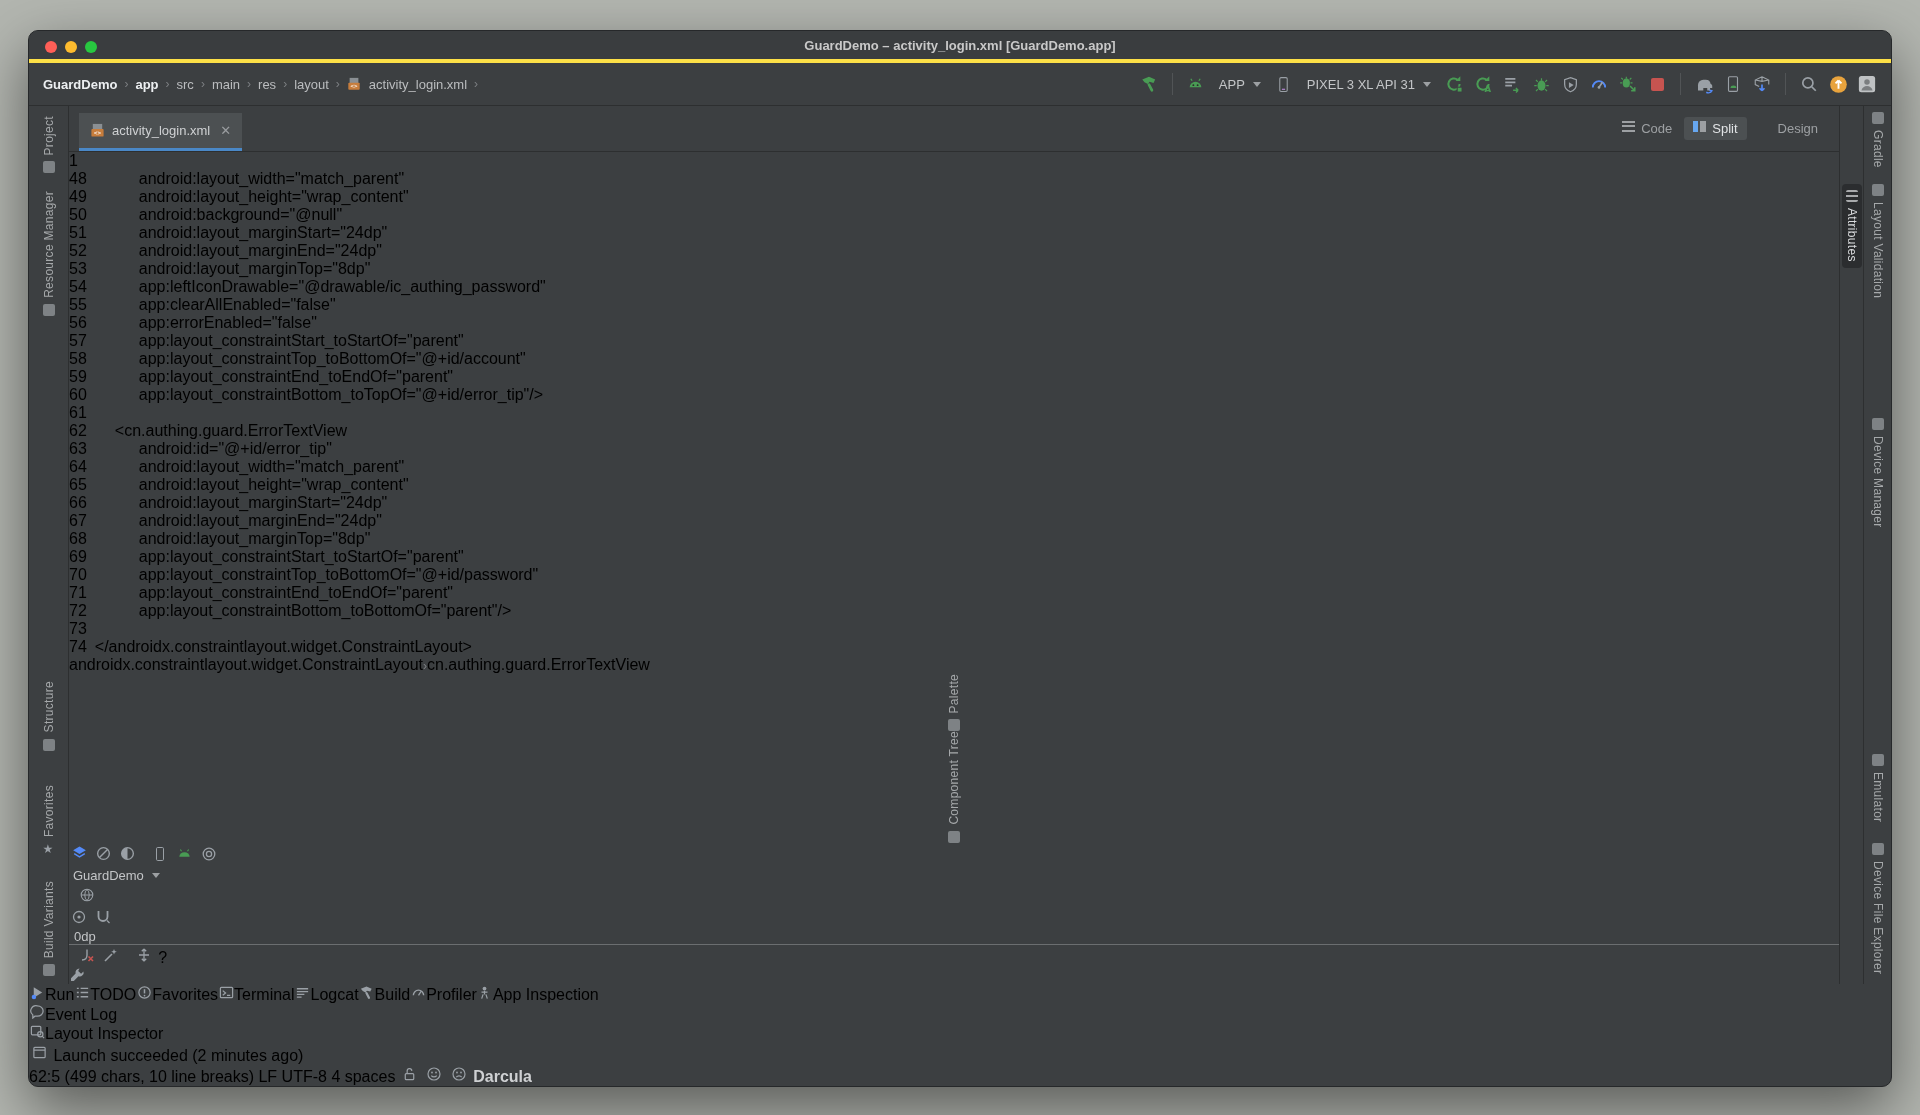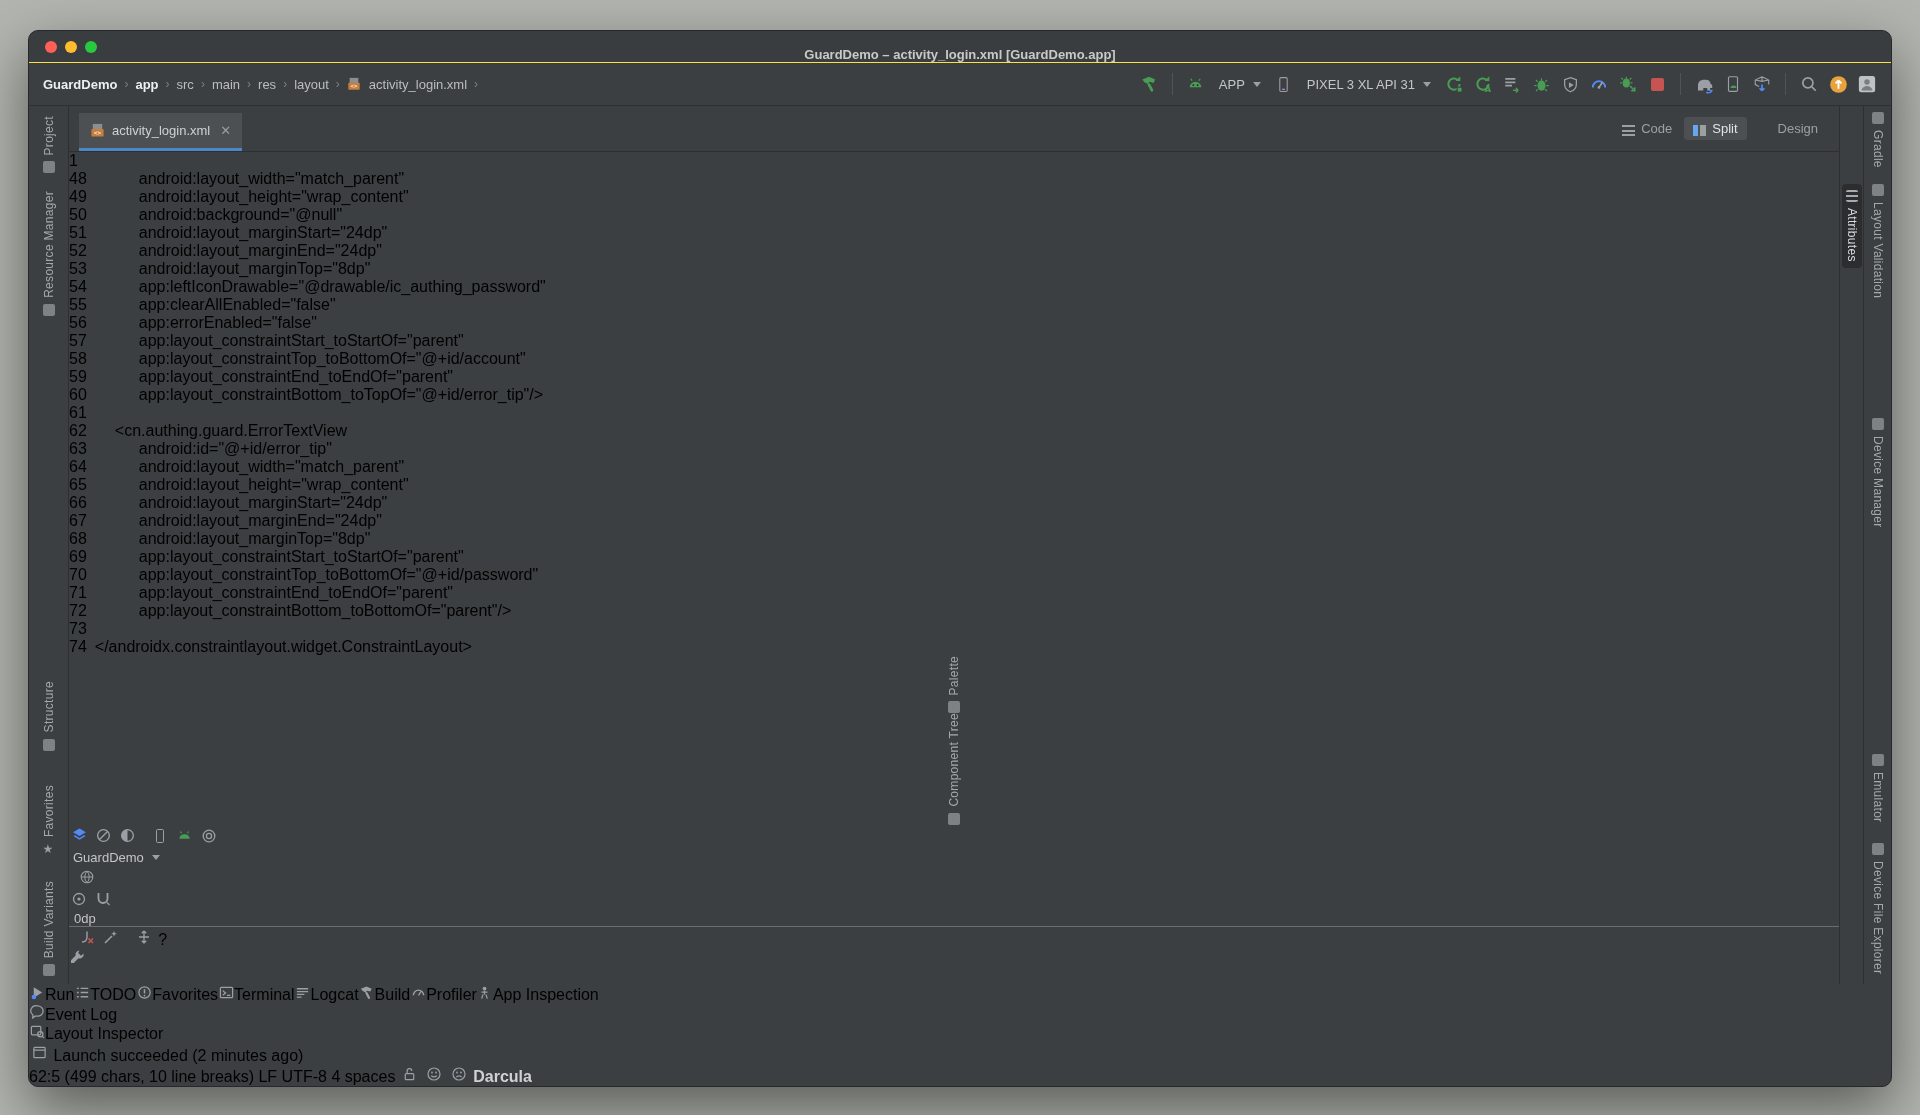--- a/index.html
+++ b/index.html
@@ -2,21 +2,21 @@
 <html><head>
 <meta charset="utf-8">
 <style>
   *{margin:0;padding:0;box-sizing:border-box}
   html,body{width:1920px;height:1115px;overflow:hidden}
   body{background:#b3b6b0;font-family:"Liberation Sans",sans-serif;position:relative}
   .window{position:absolute;left:28px;top:30px;width:1864px;height:1057px;background:#3C3F41;
     border-radius:10px;overflow:hidden;display:flex;flex-direction:column;
     border:1px solid #26282a;box-shadow:0 22px 60px rgba(0,0,0,.5)}
   
-  .titlebar{height:32px;background:#3A3D3F;border-bottom:1px solid #fde047;display:flex;align-items:flex-end;position:relative;flex:none}
+  .titlebar{height:32px;background:#3A3D3F;border-bottom:4px solid #fde047;display:flex;align-items:center;position:relative;flex:none}
   .lights{position:absolute;left:16px;top:10px;display:flex;gap:8px}
   .light{width:12px;height:12px;border-radius:50%}
   .l-red{background:#FF5F57}.l-yel{background:#FEBC2E}.l-grn{background:#28C840}
   .wtitle{flex:1;text-align:center;color:#c9c9c9;font-size:13px;font-weight:700}
   
   .toolbar{height:43px;border-bottom:1px solid #2d2f30;display:flex;align-items:center;padding:0 14px;flex:none}
   .crumbs{display:flex;align-items:center;gap:7px;color:#bbbdbf;font-size:13px;white-space:nowrap}
   .crumb{cursor:default}.crumb.bold{color:#eceff1;font-weight:700}
   .csep{color:#7c7f82;font-size:12px}
   .tb-right{margin-left:auto;display:flex;align-items:center;gap:9px}
@@ -38,21 +38,21 @@
   .sicon{width:12px;height:12px;border-radius:2px;background:#8f9round}
   .sicon{background:#8f9396;opacity:.8}
   .sicon.star{background:none;opacity:1;color:#9aa0a6;font-size:12px;line-height:12px}
   .sicon.sliders{background:linear-gradient(#c7c9cb 2px,transparent 2px,transparent 5px,#c7c9cb 5px,#c7c9cb 7px,transparent 7px,transparent 10px,#c7c9cb 10px,#c7c9cb 12px,transparent 0)}
   
   .center{flex:1;display:flex;flex-direction:column;min-width:0}
   .tabrow{height:46px;background:#3C3F41;border-bottom:1px solid #2d2f30;display:flex;align-items:stretch;padding-left:10px;flex:none}
   .ftab{margin-top:7px;display:flex;align-items:center;gap:7px;padding:0 11px;background:#4C5052;color:#cfd1d3;font-size:13px;border-bottom:3px solid #4A88C7}
   .tclose{color:#9a9da0;font-size:13px;margin-left:3px}
   .viewmodes{margin-left:auto;display:flex;align-items:center;gap:3px;padding-right:12px;color:#9da0a3;font-size:13px}
-  .vmode{display:flex;align-items:flex-end;gap:6px;padding:4px 9px;border-radius:3px;cursor:default}
+  .vmode{display:flex;align-items:flex-start;gap:6px;padding:4px 9px;border-radius:3px;cursor:default}
   .vmode.sel{background:#4C5052;color:#e1e3e5}
   .vmicon{width:13px;height:11px;flex:none}
   .vm-code{background:linear-gradient(#9da0a3 2px,transparent 2px,transparent 4.5px,#9da0a3 4.5px,#9da0a3 6.5px,transparent 6.5px,transparent 9px,#9da0a3 9px,#9da0a3 11px,transparent 0)}
   .vm-split{background:linear-gradient(90deg,#67a7f0 5px,transparent 5px,transparent 7px,#9da0a3 7px);border:1px solid #70747"}
   .vm-split{background:linear-gradient(90deg,#6FA8DC 5px,#3C3F41 5px,#3C3F41 7px,#9da0a3 7px)}
   .vm-design{background:#9da0a3;border-radius:1px}
   .work{flex:1;display:flex;min-height:0}
   /* ---------- code editor ---------- */
   .code-col{width:905px;display:flex;flex-direction:column;background:#2B2B2B;flex:none;min-height:0}
   .editor{flex:1;position:relative;overflow:hidden;padding-top:40px;font-family:"DejaVu Sans Mono","Liberation Mono",monospace;font-size:15px}
@@ -335,20 +335,21 @@
         <div class="code-col">
           <div class="editor" id="editorLines">
             <div class="insp">
               <span class="warnt" style="transform:scale(.85)"></span>
               <span>1</span>
               <span class="chev up"></span>
               <span class="chev dn"></span>
             </div>
             <span class="stripemark"></span>
           <div class="line"><span class="lnum">48</span><span class="lmark"></span><span class="ltxt" style="padding-left: 52px;"><span class="t-a">android:layout_width</span><span class="t-eq">=</span><span class="t-v">"match_parent"</span></span></div><div class="line"><span class="lnum">49</span><span class="lmark"></span><span class="ltxt" style="padding-left: 52px;"><span class="t-a">android:layout_height</span><span class="t-eq">=</span><span class="t-v">"wrap_content"</span></span></div><div class="line"><span class="lnum">50</span><span class="lmark"></span><span class="ltxt" style="padding-left: 52px;"><span class="t-a">android:background</span><span class="t-eq">=</span><span class="t-v">"@null"</span></span></div><div class="line"><span class="lnum">51</span><span class="lmark"></span><span class="ltxt" style="padding-left: 52px;"><span class="t-a">android:layout_marginStart</span><span class="t-eq">=</span><span class="t-v">"24dp"</span></span></div><div class="line"><span class="lnum">52</span><span class="lmark"></span><span class="ltxt" style="padding-left: 52px;"><span class="t-a">android:layout_marginEnd</span><span class="t-eq">=</span><span class="t-v">"24dp"</span></span></div><div class="line"><span class="lnum">53</span><span class="lmark"></span><span class="ltxt" style="padding-left: 52px;"><span class="t-a">android:layout_marginTop</span><span class="t-eq">=</span><span class="t-v">"8dp"</span></span></div><div class="line"><span class="lnum">54</span><span class="lmark"><span class="lockic"></span></span><span class="ltxt" style="padding-left: 52px;"><span class="t-a">app:leftIconDrawable</span><span class="t-eq">=</span><span class="t-v">"@drawable/ic_authing_password"</span></span></div><div class="line"><span class="lnum">55</span><span class="lmark"></span><span class="ltxt" style="padding-left: 52px;"><span class="t-a">app:clearAllEnabled</span><span class="t-eq">=</span><span class="t-v">"false"</span></span></div><div class="line"><span class="lnum">56</span><span class="lmark"></span><span class="ltxt" style="padding-left: 52px;"><span class="t-a">app:errorEnabled</span><span class="t-eq">=</span><span class="t-v">"false"</span></span></div><div class="line"><span class="lnum">57</span><span class="lmark"></span><span class="ltxt" style="padding-left: 52px;"><span class="t-a">app:layout_constraintStart_toStartOf</span><span class="t-eq">=</span><span class="t-v">"parent"</span></span></div><div class="line"><span class="lnum">58</span><span class="lmark"></span><span class="ltxt" style="padding-left: 52px;"><span class="t-a">app:layout_constraintTop_toBottomOf</span><span class="t-eq">=</span><span class="t-v">"@+id/account"</span></span></div><div class="line"><span class="lnum">59</span><span class="lmark"></span><span class="ltxt" style="padding-left: 52px;"><span class="t-a">app:layout_constraintEnd_toEndOf</span><span class="t-eq">=</span><span class="t-v">"parent"</span></span></div><div class="line"><span class="lnum">60</span><span class="lmark"><span class="foldic"></span></span><span class="ltxt" style="padding-left: 52px;"><span class="t-a">app:layout_constraintBottom_toTopOf</span><span class="t-eq">=</span><span class="t-v">"@+id/error_tip"</span><span class="t-tag">/&gt;</span></span></div><div class="line"><span class="lnum">61</span><span class="lmark"></span><span class="ltxt" style="padding-left: 8px;"></span></div><div class="line selfull"><span class="lnum">62</span><span class="lmark"><span class="foldic"></span><span class="bulbic"></span></span><span class="ltxt" style="padding-left: 28px;"><span class="t-tag">&lt;cn.authing.guard.ErrorTextView</span></span></div><div class="line selfull"><span class="lnum">63</span><span class="lmark"></span><span class="ltxt" style="padding-left: 52px;"><span class="t-a">android:id</span><span class="t-eq">=</span><span class="t-v">"@+id/error_tip"</span></span></div><div class="line selfull"><span class="lnum">64</span><span class="lmark"></span><span class="ltxt" style="padding-left: 52px;"><span class="t-a">android:layout_width</span><span class="t-eq">=</span><span class="t-v">"match_parent"</span></span></div><div class="line selfull"><span class="lnum">65</span><span class="lmark"></span><span class="ltxt" style="padding-left: 52px;"><span class="t-a">android:layout_height</span><span class="t-eq">=</span><span class="t-v">"wrap_content"</span></span></div><div class="line selfull"><span class="lnum">66</span><span class="lmark"></span><span class="ltxt" style="padding-left: 52px;"><span class="t-a">android:layout_marginStart</span><span class="t-eq">=</span><span class="t-v">"24dp"</span></span></div><div class="line selfull"><span class="lnum">67</span><span class="lmark"></span><span class="ltxt" style="padding-left: 52px;"><span class="t-a">android:layout_marginEnd</span><span class="t-eq">=</span><span class="t-v">"24dp"</span></span></div><div class="line selfull"><span class="lnum">68</span><span class="lmark"></span><span class="ltxt" style="padding-left: 52px;"><span class="t-a">android:layout_marginTop</span><span class="t-eq">=</span><span class="t-v">"8dp"</span></span></div><div class="line selfull"><span class="lnum">69</span><span class="lmark"></span><span class="ltxt" style="padding-left: 52px;"><span class="t-a">app:layout_constraintStart_toStartOf</span><span class="t-eq">=</span><span class="t-v">"parent"</span></span></div><div class="line selfull"><span class="lnum">70</span><span class="lmark"></span><span class="ltxt" style="padding-left: 52px;"><span class="t-a">app:layout_constraintTop_toBottomOf</span><span class="t-eq">=</span><span class="t-v">"@+id/password"</span></span></div><div class="line selfull"><span class="lnum">71</span><span class="lmark"></span><span class="ltxt" style="padding-left: 52px;"><span class="t-a">app:layout_constraintEnd_toEndOf</span><span class="t-eq">=</span><span class="t-v">"parent"</span></span></div><div class="line"><span class="lnum">72</span><span class="lmark"><span class="foldic"></span></span><span class="ltxt" style="padding-left: 52px;"><span class="seltext"><span class="t-a">app:layout_constraintBottom_toBottomOf</span><span class="t-eq">=</span><span class="t-v">"parent"</span><span class="t-tag">/&gt;</span></span><span class="caret"></span></span></div><div class="line"><span class="lnum">73</span><span class="lmark"></span><span class="ltxt" style="padding-left: 8px;"></span></div><div class="line"><span class="lnum">74</span><span class="lmark"><span class="foldic"></span></span><span class="ltxt" style="padding-left: 8px;"><span class="t-tag">&lt;/androidx.constraintlayout.widget.ConstraintLayout&gt;</span></span></div></div>
+          <div class="xml-crumbs" id="xmlCrumbs"><span>androidx.constraintlayout.widget.ConstraintLayout</span><span class="csep">›</span><span>cn.authing.guard.ErrorTextView</span></div>
         </div>
 
         <div class="mid-strip" id="midStrip">
             <div class="stab flip">
               <span class="slabel">Palette</span>
               <span class="sicon"></span>
             </div>
             <div class="stab flip">
               <span class="slabel">Component Tree</span>
               <span class="sicon"></span>

